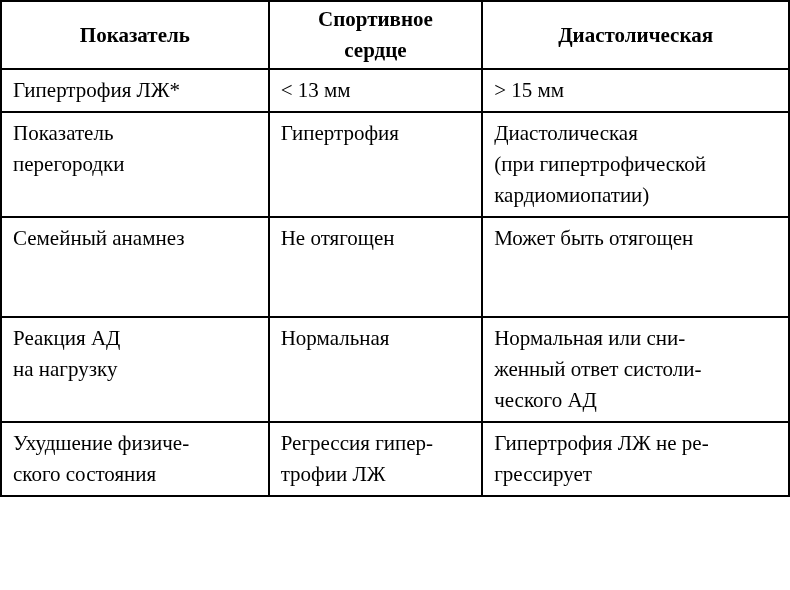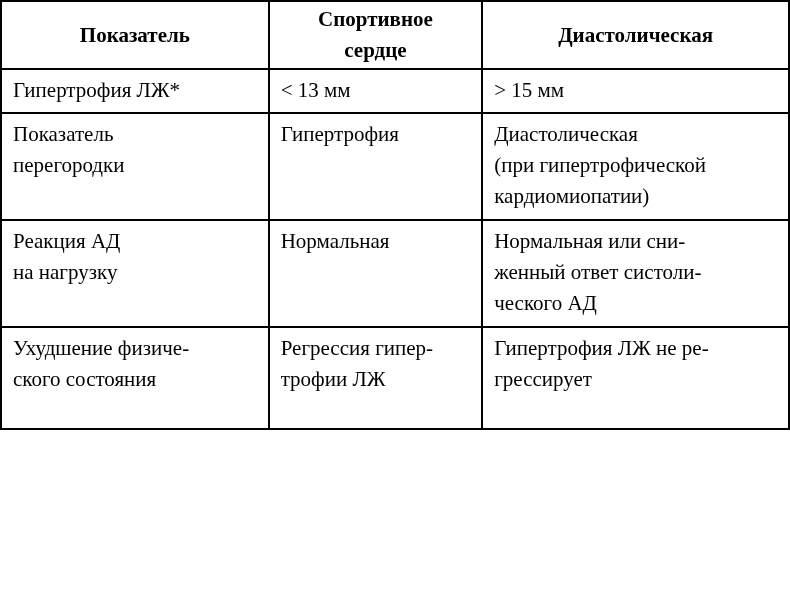--- a/index.html
+++ b/index.html
@@ -86,20 +86,25 @@
       </tr>
       <tr>
         <td>Показатель
 перегородки</td>
         <td>Гипертрофия</td>
         <td>Диастолическая
 (при гипертрофической
 кардиомиопатии)</td>
       </tr>
       <tr>
+        <td>Семейный анамнез</td>
+        <td>Не отягощен</td>
+        <td>Может быть отягощен</td>
+      </tr>
+      <tr>
         <td>Реакция АД
 на нагрузку</td>
         <td>Нормальная</td>
         <td>Нормальная или сни-
 женный ответ систоли-
 ческого АД</td>
       </tr>
       <tr>
         <td>Ухудшение физиче-
 ского состояния</td>

